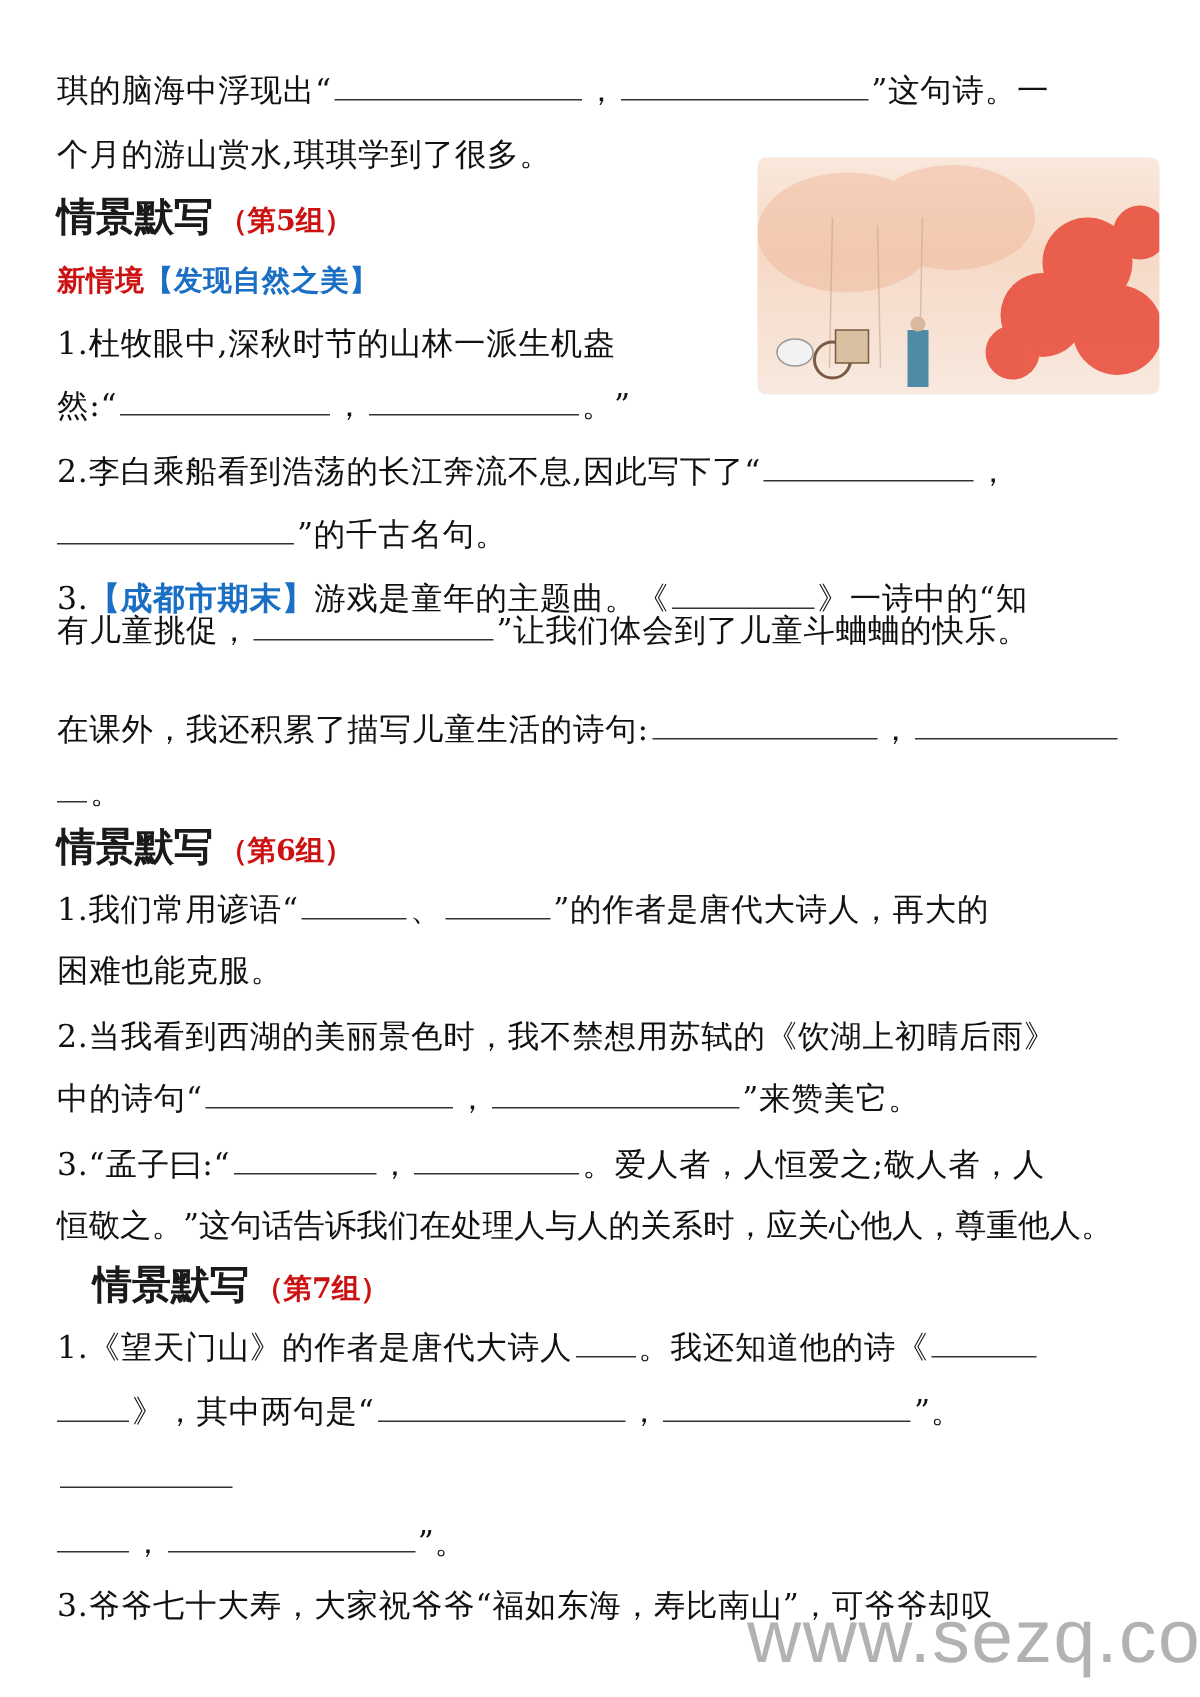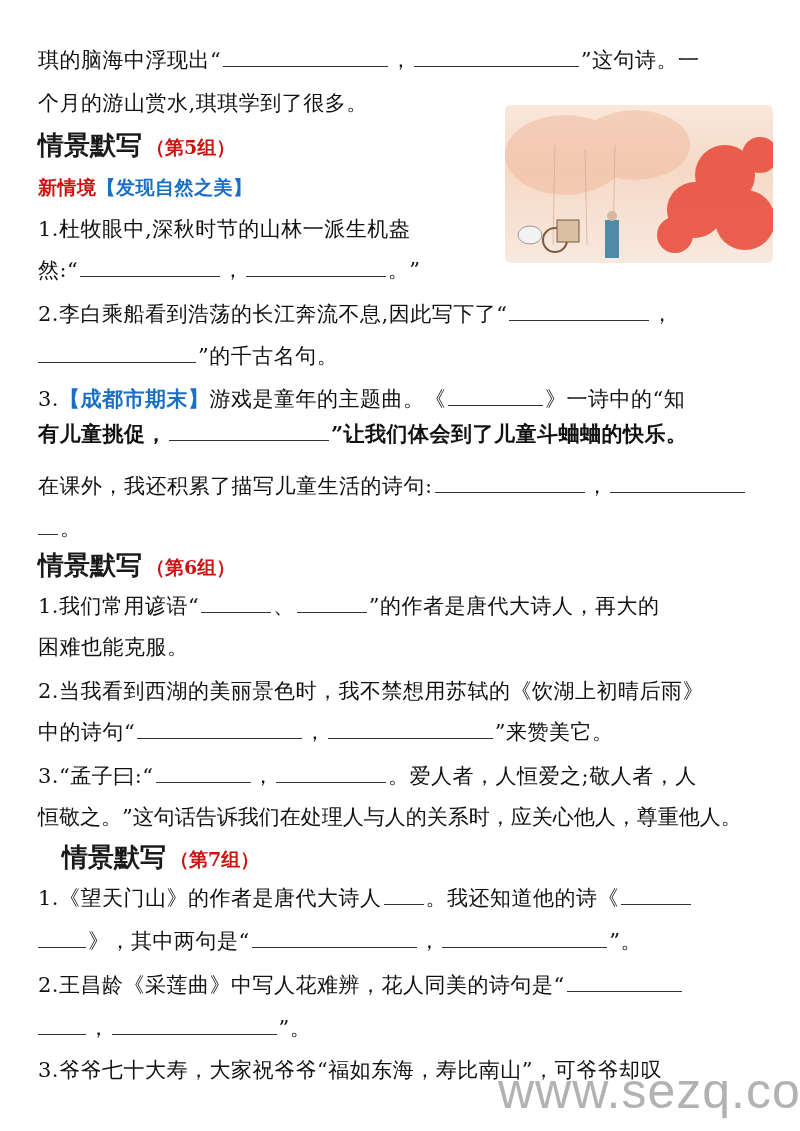--- a/index.html
+++ b/index.html
@@ -64,21 +64,21 @@
 </div>
 <div class="line" style="top:298px;">
   <span>2.李白乘船看到浩荡的长江奔流不息,因此写下了“</span><span class="blank" style="width:140px"></span><span>，</span>
 </div>
 <div class="line" style="top:340px;">
   <span class="blank" style="width:158px;margin-left:0"></span><span>”的千古名句。</span>
 </div>
 <div class="line" style="top:383px;">
   <span>3.</span><span class="blue">【成都市期末】</span><span>游戏是童年的主题曲。《</span><span class="blank" style="width:95px"></span><span>》一诗中的“知</span>
 </div>
-<div class="line" style="top:418px;font-weight:bold;">
+<div class="line" style="top:404px;">
   <span>有儿童挑促，</span><span class="blank" style="width:160px"></span><span>”让我们体会到了儿童斗蛐蛐的快乐。</span>
 </div>
 <div class="line" style="top:470px;">
   <span>在课外，我还积累了描写儿童生活的诗句:</span><span class="blank" style="width:150px"></span><span>，</span><span class="blank" style="width:135px"></span>
 </div>
 <div class="line" style="top:512px;">
   <span class="blank" style="width:20px;margin-left:0"></span><span>。</span>
 </div>
 
 <div class="heading" style="top:548px;">
@@ -100,20 +100,20 @@
 <div class="heading" style="top:840px;margin-left:24px;">
   <span class="hl">情景默写</span><span class="grp">（第7组）</span>
 </div>
 <div class="line" style="top:882px;">
   <span>1.《望天门山》的作者是唐代大诗人</span><span class="blank" style="width:40px"></span><span>。我还知道他的诗《</span><span class="blank" style="width:70px"></span>
 </div>
 <div class="line" style="top:925px;">
   <span class="blank" style="width:48px;margin-left:0"></span><span>》，其中两句是“</span><span class="blank" style="width:165px"></span><span>，</span><span class="blank" style="width:165px"></span><span>”。</span>
 </div>
 <div class="line" style="top:969px;">
-  <span>2.王昌龄《采莲曲》中写人花难辨，花人同美的诗句是“</span><span class="blank" style="width:115px"></span>
+  <span class="blank" style="width:115px"></span>
 </div>
 <div class="line" style="top:1012px;">
   <span class="blank" style="width:48px;margin-left:0"></span><span>，</span><span class="blank" style="width:165px"></span><span>”。</span>
 </div>
 <div class="line" style="top:1055px;">3.爷爷七十大寿，大家祝爷爷“福如东海，寿比南山”，可爷爷却叹</div>
 
 <div class="watermark">www.sezq.com</div>
 
 </body></html>

